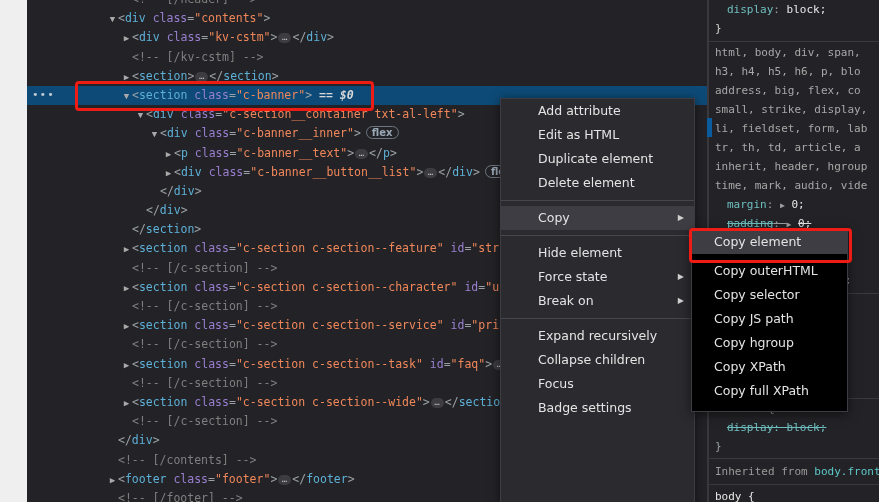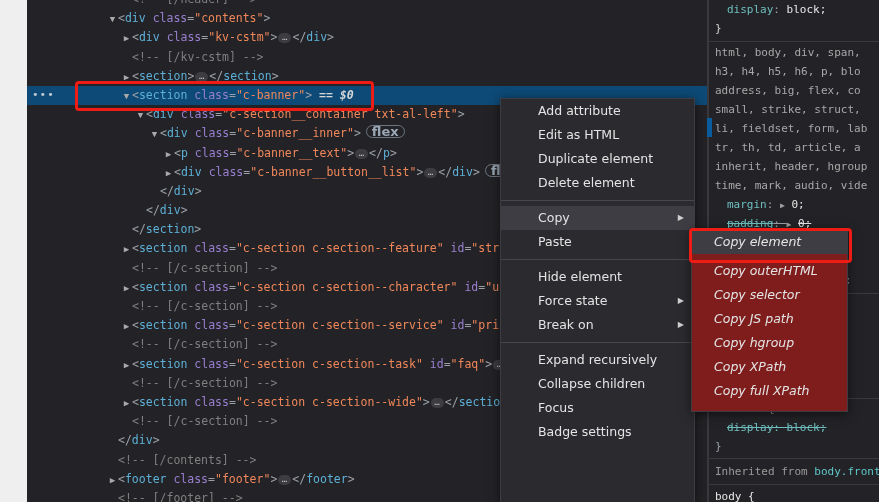--- a/index.html
+++ b/index.html
@@ -38,21 +38,21 @@
   .cmt{color:#7f7f7f;}
   .eq0{color:#d8d8d8;font-style:italic;font-weight:bold;}
   .ell{
     display:inline-block;width:13px;height:10px;line-height:8px;
     border-radius:5px;background:#3c3c41;color:#c0c0c0;
     font-size:9px;text-align:center;vertical-align:1px;margin:0 1px;
     letter-spacing:0.5px;
   }
   .badge-flex{
     display:inline-block;border:1px solid #6e7681;border-radius:7px;
-    color:#9aa7b4;font-size:13px;line-height:11px;padding:0 5px;
+    color:#9aa7b4;font-size:10px;line-height:11px;padding:0 5px;
     margin-left:5px;vertical-align:1px;font-family:"DejaVu Sans",sans-serif;font-weight:bold;
   }
   .dots-badge{
     position:absolute;left:5px;top:5px;
     width:22px;height:10px;line-height:7px;text-align:center;
     color:#bfc7d0;font-size:11px;letter-spacing:1px;
   }
 
   
   .css-panel{
@@ -83,24 +83,24 @@
     font-size:12.5px;color:#e4e4e4;overflow:hidden;
   }
   .ctx-item{height:24px;line-height:24px;padding-left:37px;position:relative;white-space:nowrap;}
   .ctx-item.hl{background:#3d3d43;}
   .ctx-sep{height:1px;background:#46464c;margin:5px 0;}
   .ctx-arrow{position:absolute;right:10px;top:0;line-height:24px;font-size:8px;color:#cfcfcf;}
 
   
   .submenu{
     position:absolute;left:691px;top:229px;width:155px;height:181px;
-    background:#7f1d1d;border:1px solid #3c3c42;
+    background:#000000;border:1px solid #3c3c42;
     box-shadow:0 2px 10px rgba(0,0,0,.55);
     font-family:"DejaVu Sans","Liberation Sans",sans-serif;
-    font-size:12.5px;color:#e4e4e4;overflow:hidden;font-style:italic;
+    font-size:12.5px;color:#e4e4e4;overflow:hidden;
   }
   .submenu .ctx-item{padding-left:22px;height:24px;line-height:24px;}
   .submenu .ctx-item.hl{background:#3d3d43;}
 
   
   .redbox{position:absolute;border:3px solid #ef1b15;border-radius:4px;pointer-events:none;}
   #redbox-selected-node{left:75px;top:81px;width:293px;height:24px;}
   #redbox-copy-element{left:689px;top:228px;width:157px;height:29px;}
 </style>
 </head>
@@ -151,21 +151,21 @@
       </div>
       <div class="css-line">}</div>
     </div>
 
     <div class="blk" style="position:relative;">
       <div class="bluemark" style="top:76px;"></div>
       <div id="reset-selectors">
           <div class="css-line"><span class="sel-txt">html, body, div, span,</span></div>
           <div class="css-line"><span class="sel-txt">h3, h4, h5, h6, p, blo</span></div>
           <div class="css-line"><span class="sel-txt">address, big, flex, co</span></div>
-          <div class="css-line"><span class="sel-txt">small, strike, struct,</span></div>
+          <div class="css-line"><span class="sel-txt">small, strike, display,</span></div>
           <div class="css-line"><span class="sel-txt">li, fieldset, form, lab</span></div>
           <div class="css-line"><span class="sel-txt">tr, th, td, article, a</span></div>
           <div class="css-line"><span class="sel-txt">inherit, header, hgroup</span></div>
           <div class="css-line"><span class="sel-txt">time, mark, audio, vide</span></div>
         </div>
       <div id="reset-decls">
           <div class="css-line ind"><span class="prop">margin</span><span class="pun">: </span><span class="arrow">▶</span> <span class="pval">0;</span></div>
           <div class="css-line ind"><span class="prop strike">padding</span><span class="pun strike">: </span><span class="arrow">▶</span> <span class="pval strike">0;</span></div>
           <div class="css-line ind"><span class="prop">border</span><span class="pun">: </span><span class="arrow">▶</span> <span class="pval">0;</span></div>
           <div class="css-line ind"><span class="prop">font</span><span class="pun">: </span><span class="arrow">▶</span> <span class="pval">inherit;</span></div>
@@ -199,21 +199,20 @@
     </div>
   </div>
 
   <div class="ctx" id="ctx-menu">
       <div class="ctx-item"><span>Add attribute</span></div>
       <div class="ctx-item"><span>Edit as HTML</span></div>
       <div class="ctx-item"><span>Duplicate element</span></div>
       <div class="ctx-item"><span>Delete element</span></div>
       <div class="ctx-sep"></div>
       <div class="ctx-item hl"><span>Copy</span><span class="ctx-arrow">▶</span></div>
-      <div class="ctx-item"><span>Paste</span></div>
       <div class="ctx-sep"></div>
       <div class="ctx-item"><span>Hide element</span></div>
       <div class="ctx-item"><span>Force state</span><span class="ctx-arrow">▶</span></div>
       <div class="ctx-item"><span>Break on</span><span class="ctx-arrow">▶</span></div>
       <div class="ctx-sep"></div>
       <div class="ctx-item"><span>Expand recursively</span></div>
       <div class="ctx-item"><span>Collapse children</span></div>
       <div class="ctx-item"><span>Focus</span></div>
       <div class="ctx-item"><span>Badge settings</span></div>
     </div>

